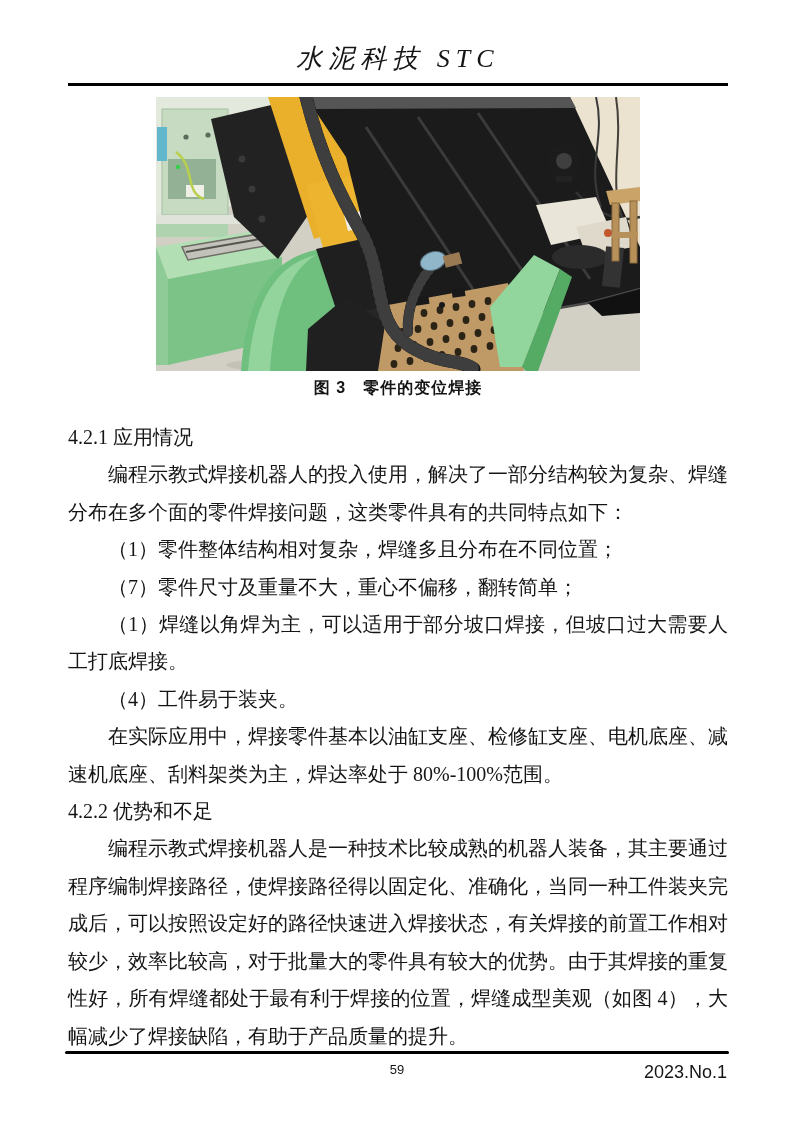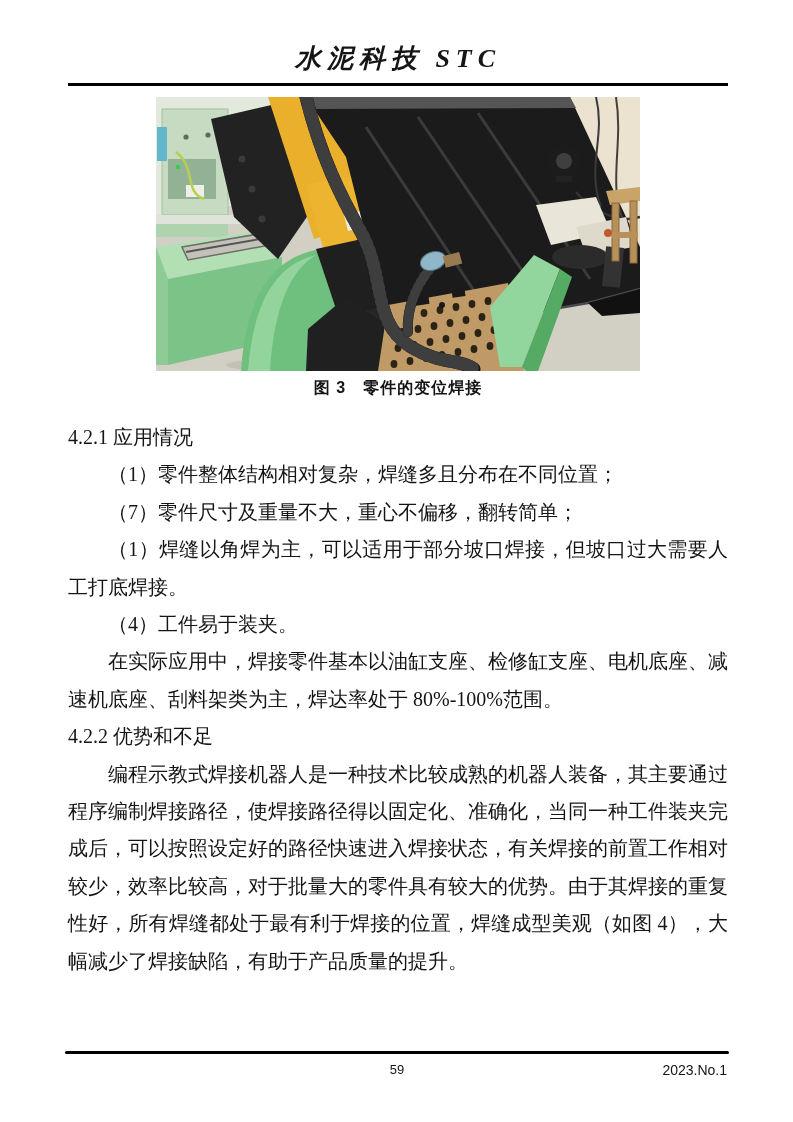--- a/index.html
+++ b/index.html
@@ -1,33 +1,33 @@
 <!DOCTYPE html>
 <html><head>
 <meta charset="utf-8">
 <style>
   html,body{margin:0;padding:0;background:#ffffff}
   .page{position:relative;width:793px;height:1122px;background:#fff;overflow:hidden;
         font-family:"Liberation Serif",serif;color:#151515}
   .content{padding:0 65px 0 68px}
-  .journal-title{margin-top:44px;text-align:center;font-size:26px;font-weight:bold;
+  .journal-title{margin-top:44px;text-align:center;font-size:26px;font-weight:normal;
         font-style:italic;letter-spacing:6px;line-height:30px}
   .header-rule{height:3px;background:#000;margin-top:9px}
   .figure-wrap{width:484px;margin:11px auto 15px}
   svg.photo{display:block;width:484px;height:274px;background:#d2cfc5}
   .figure-caption{text-align:center;font-family:"Liberation Sans",sans-serif;font-weight:bold;
         font-size:16px;margin-top:7px;letter-spacing:1px;line-height:19px}
   .body-text{margin-top:22px;font-size:20px;line-height:37.4px;text-align:justify}
   .body-text p,.body-text h3{margin:0;padding:0;font-size:20px;font-weight:normal}
   .indent{text-indent:2em}
   .footer{position:absolute;left:65px;right:64px;top:1051px}
   .footer-rule{height:3px;background:#000;border-radius:2px}
   .footer-row{position:relative;height:20px;margin-top:8px;font-family:"Liberation Sans",sans-serif}
   .page-number{position:absolute;left:0;right:0;text-align:center;font-size:13px}
-  .issue{position:absolute;right:2px;top:0;font-size:14px}
+  .issue{position:absolute;right:2px;top:0;font-size:18px}
 </style>
 </head>
 <body>
 
 <div class="page">
   <div class="content">
     <div class="journal-title">水泥科技 STC</div>
     <div class="header-rule"></div>
 
     <div class="figure-wrap">
@@ -191,20 +191,21 @@
           <rect x="456" y="106" width="7" height="58" fill="#b8905a" stroke="#8a6a3e" stroke-width="1"></rect>
           <rect x="474" y="104" width="7" height="62" fill="#b8905a" stroke="#8a6a3e" stroke-width="1"></rect>
           <rect x="456" y="135" width="26" height="6" fill="#b8905a"></rect>
         </g>
       </svg>
       <div class="figure-caption">图 3　零件的变位焊接</div>
     </div>
 
     <div class="body-text">
       <h3>4.2.1 应用情况</h3>
+      <p class="indent">编程示教式焊接机器人的投入使用，解决了一部分结构较为复杂、焊缝分布在多个面的零件焊接问题，这类零件具有的共同特点如下：</p>
       <p class="indent">（1）零件整体结构相对复杂，焊缝多且分布在不同位置；</p>
       <p class="indent">（7）零件尺寸及重量不大，重心不偏移，翻转简单；</p>
       <p class="indent">（1）焊缝以角焊为主，可以适用于部分坡口焊接，但坡口过大需要人工打底焊接。</p>
       <p class="indent">（4）工件易于装夹。</p>
       <p class="indent">在实际应用中，焊接零件基本以油缸支座、检修缸支座、电机底座、减速机底座、刮料架类为主，焊达率处于 80%-100%范围。</p>
       <h3>4.2.2 优势和不足</h3>
       <p class="indent">编程示教式焊接机器人是一种技术比较成熟的机器人装备，其主要通过程序编制焊接路径，使焊接路径得以固定化、准确化，当同一种工件装夹完成后，可以按照设定好的路径快速进入焊接状态，有关焊接的前置工作相对较少，效率比较高，对于批量大的零件具有较大的优势。由于其焊接的重复性好，所有焊缝都处于最有利于焊接的位置，焊缝成型美观（如图 4），大幅减少了焊接缺陷，有助于产品质量的提升。</p>
     </div>
   </div>
 

